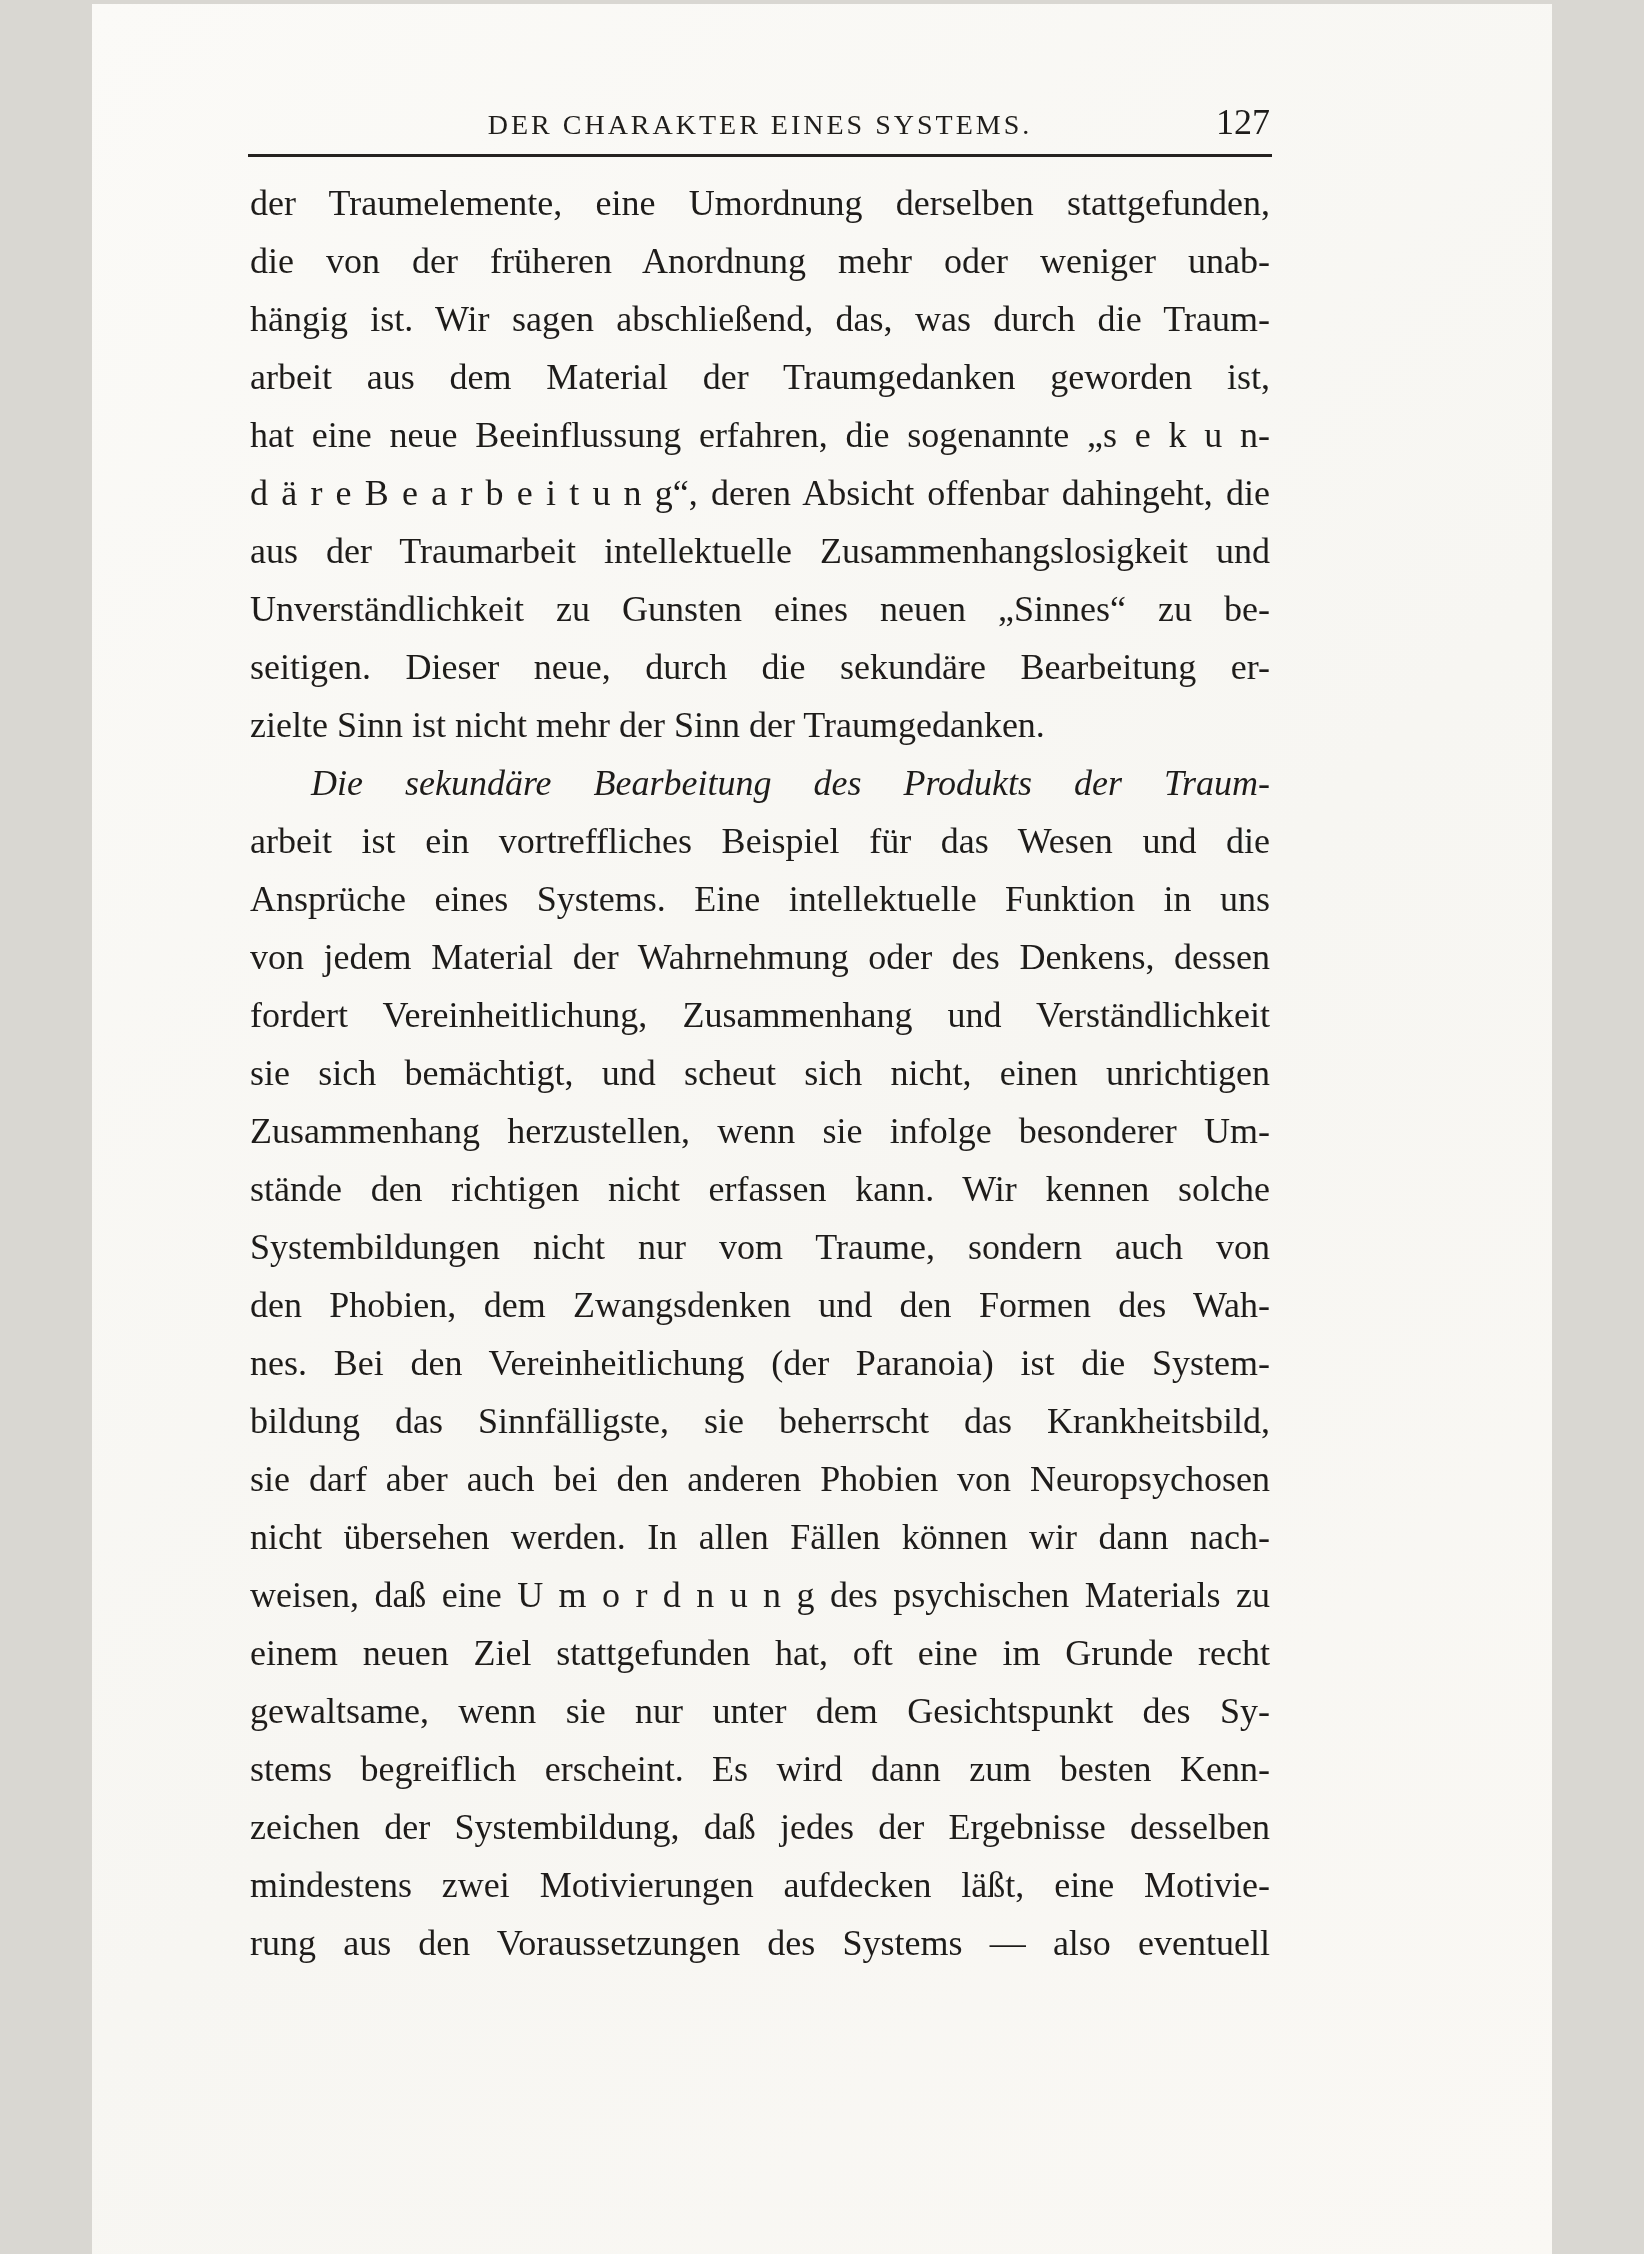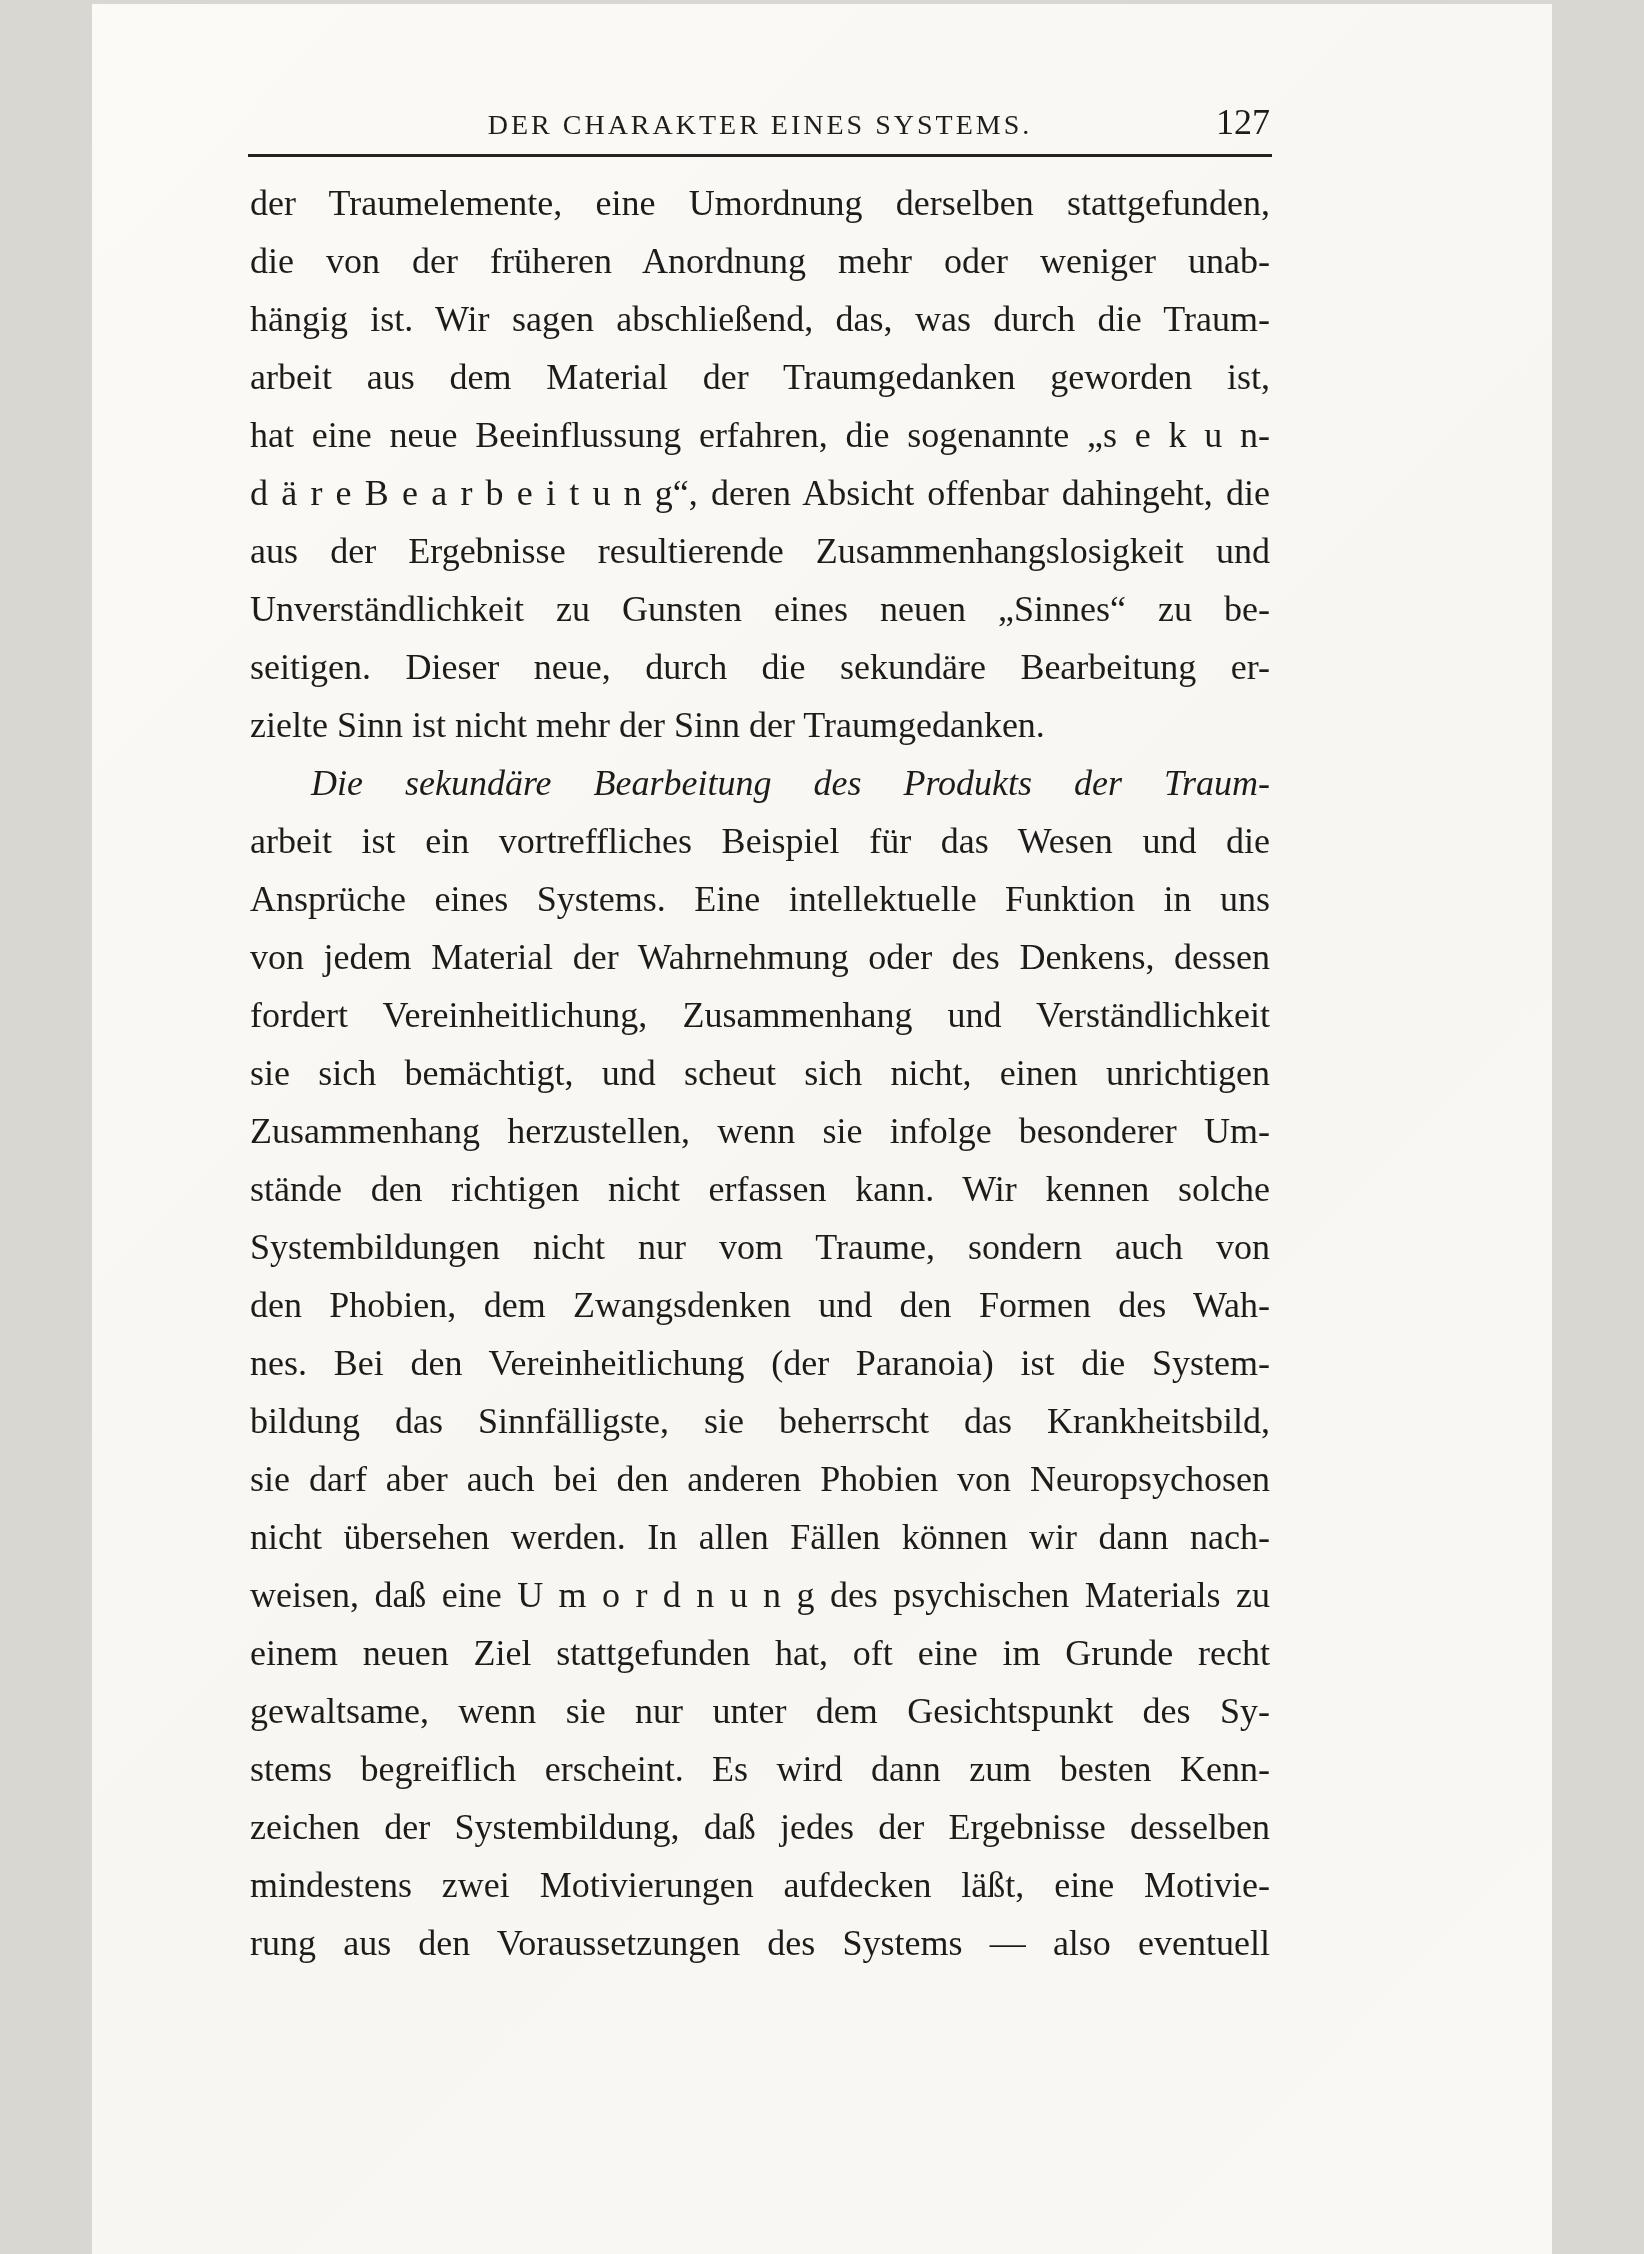--- a/index.html
+++ b/index.html
@@ -79,21 +79,21 @@
 
   <div class="header-rule"></div>
 
   <main class="text-block">
     <div class="line">der Traumelemente, eine Umordnung derselben stattgefunden,</div>
     <div class="line">die von der früheren Anordnung mehr oder weniger unab-</div>
     <div class="line">hängig ist. Wir sagen abschließend, das, was durch die Traum-</div>
     <div class="line">arbeit aus dem Material der Traumgedanken geworden ist,</div>
     <div class="line">hat eine neue Beeinflussung erfahren, die sogenannte „s e k u n-</div>
     <div class="line">d ä r e  B e a r b e i t u n g“, deren Absicht offenbar dahingeht, die</div>
-    <div class="line">aus der Ergebnisse resultierende Zusammenhangslosigkeit und</div>
+    <div class="line">aus der Traumarbeit intellektuelle Zusammenhangslosigkeit und</div>
     <div class="line">Unverständlichkeit zu Gunsten eines neuen „Sinnes“ zu be-</div>
     <div class="line">seitigen. Dieser neue, durch die sekundäre Bearbeitung er-</div>
     <div class="line end-para">zielte Sinn ist nicht mehr der Sinn der Traumgedanken.</div>
     <div class="line indent">Die sekundäre Bearbeitung des Produkts der Traum-</div>
     <div class="line">arbeit ist ein vortreffliches Beispiel für das Wesen und die</div>
     <div class="line">Ansprüche eines Systems. Eine intellektuelle Funktion in uns</div>
     <div class="line">von jedem Material der Wahrnehmung oder des Denkens, dessen</div>
     <div class="line">fordert Vereinheitlichung, Zusammenhang und Verständlichkeit</div>
     <div class="line">sie sich bemächtigt, und scheut sich nicht, einen unrichtigen</div>
     <div class="line">Zusammenhang herzustellen, wenn sie infolge besonderer Um-</div>

